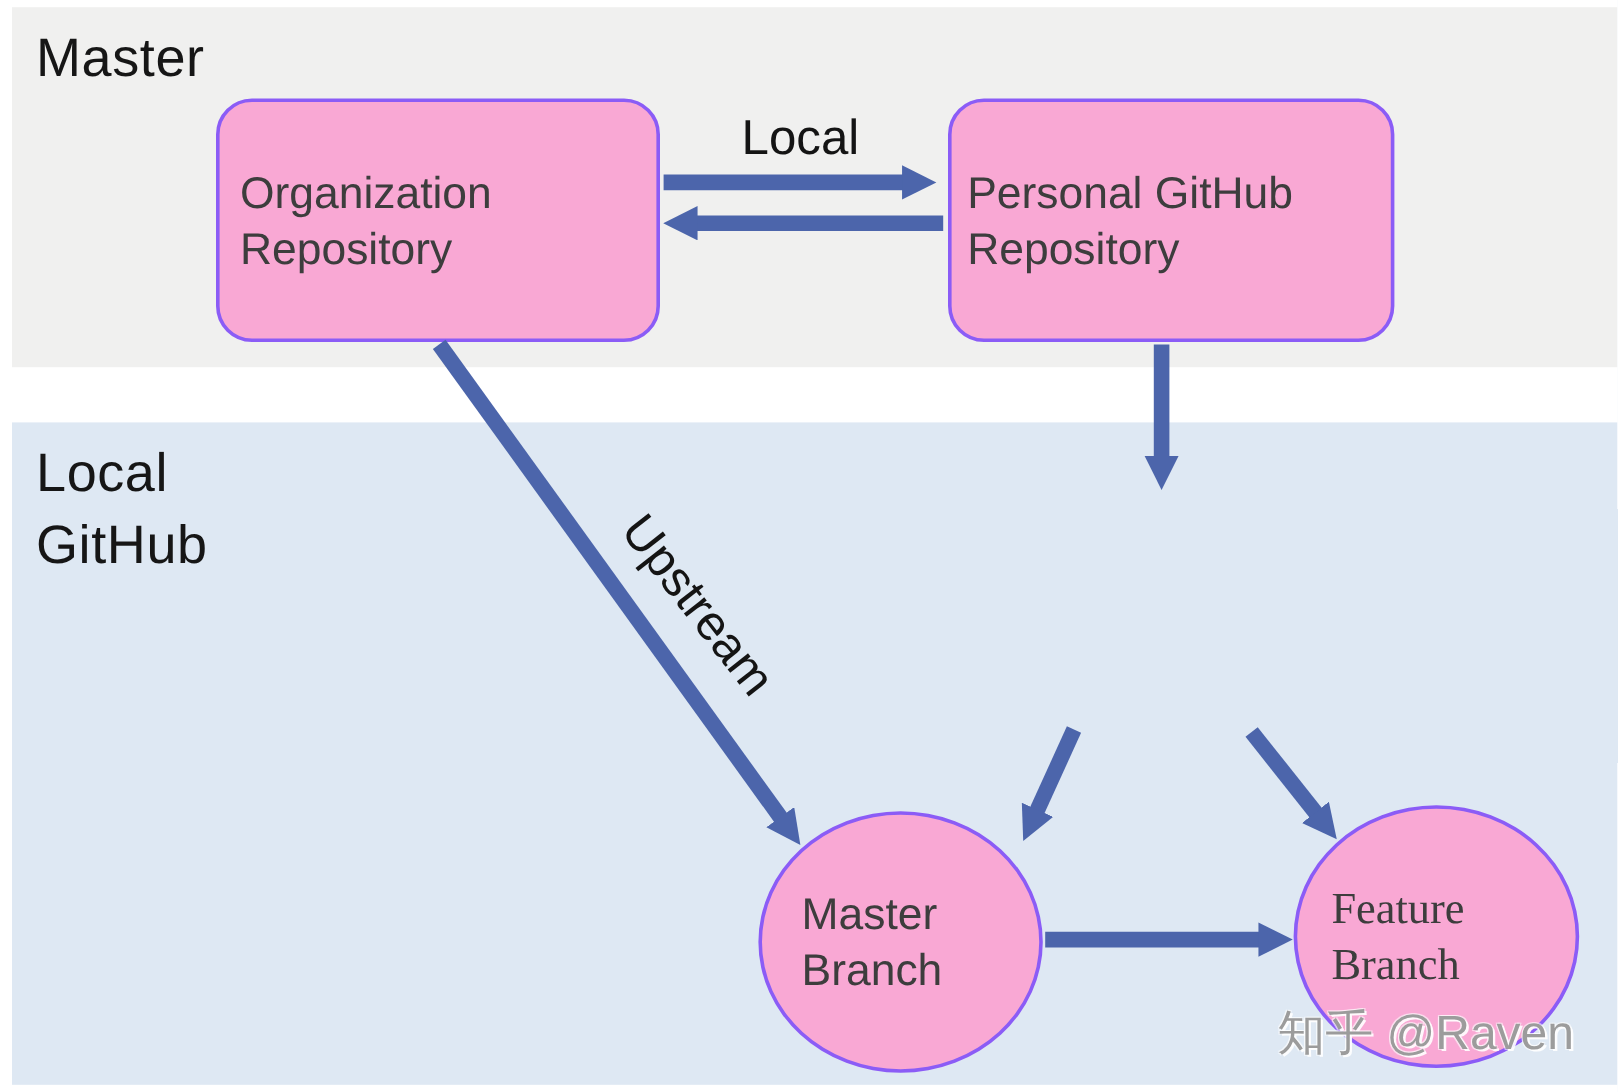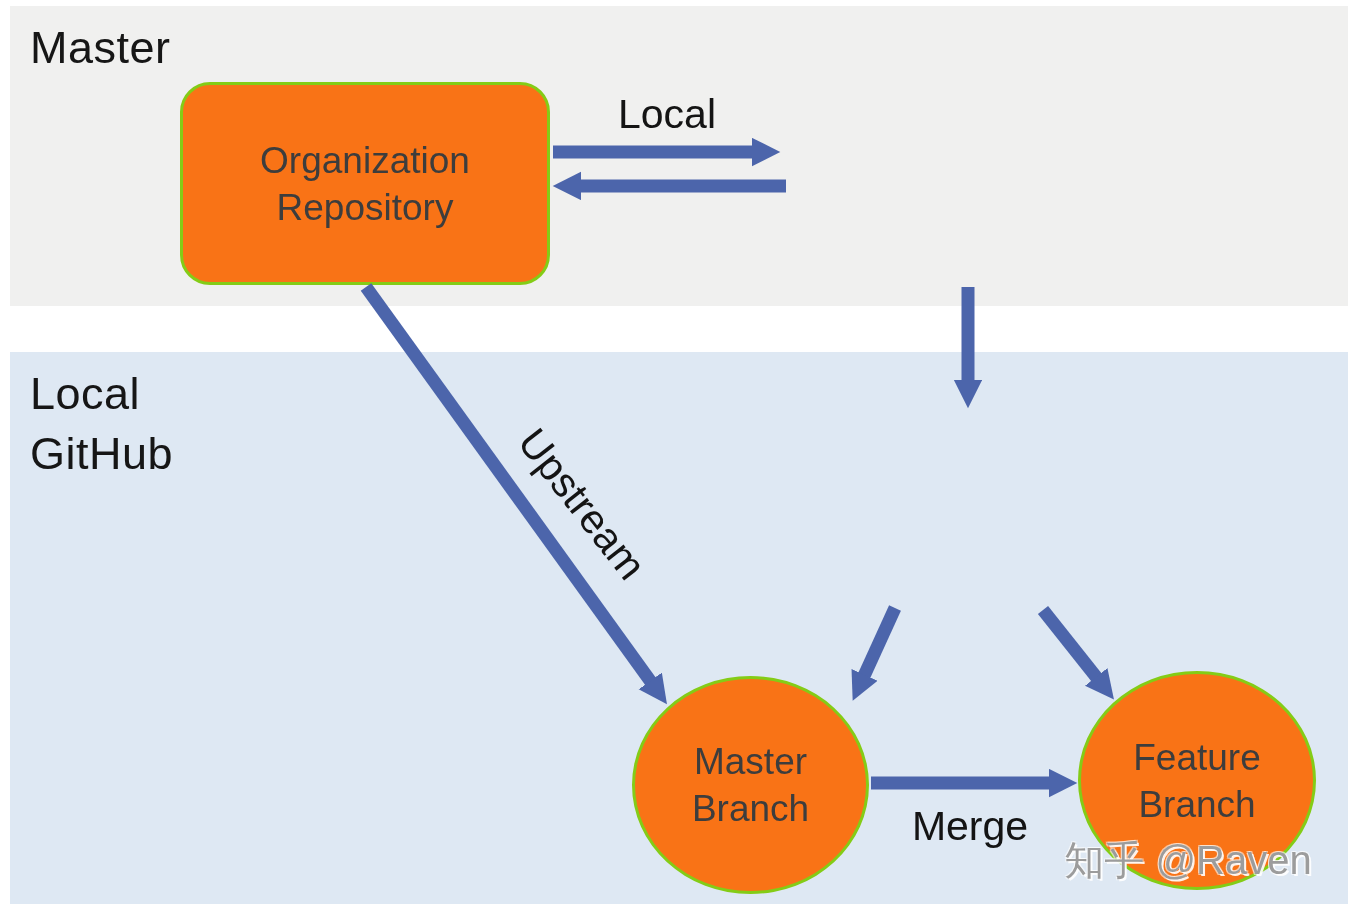--- a/index.html
+++ b/index.html
@@ -15,37 +15,37 @@
   .section-local{left:10px;top:352px;width:1338px;height:552px;background:#dee8f3;z-index:1;}
   .section-title{
     position:absolute;z-index:3;
     font-size:45px;color:#161616;letter-spacing:0.5px;
     line-height:60px;
   }
   .title-github{left:30px;top:18px;}
   .title-local{left:30px;top:364px;width:235px;}
   .node{
     position:absolute;z-index:2;
-    background:#f97316;border:3px solid #84cc16;
+    background:#f9a8d4;border:3px solid #8b5cf6;
     display:flex;align-items:center;justify-content:center;
-    text-align:center;color:#3d3d3d;font-size:37px;line-height:47px;
+    color:#3d3d3d;font-size:37px;line-height:47px;
   }
   .node-box{border-radius:30px;}
   .node-ellipse{border-radius:50%;}
   .box-org{left:180px;top:82px;width:364px;height:197px;}
   .box-personal{left:790px;top:82px;width:366px;height:197px;}
   .ellipse-localfiles{left:838px;top:414px;width:258px;height:219px;}
   .ellipse-master{left:632px;top:676px;width:231px;height:212px;}
   .ellipse-feature{left:1078px;top:671px;width:232px;height:213px;}
   .node-label{display:inline-block;}
   .lbl-org{max-width:330px;}
   .lbl-personal{max-width:340px;}
   .lbl-localfiles{max-width:140px;}
   .lbl-master{max-width:165px;}
-  .lbl-feature{max-width:175px;}
+  .lbl-feature{max-width:175px;font-family:Liberation Serif, serif;}
   .edge-label{
     position:absolute;z-index:3;
     color:#141414;font-size:41px;text-align:center;line-height:50px;
   }
   .lbl-fork{left:567px;top:89px;width:200px;}
   .lbl-pullrequest{left:557px;top:201px;width:222px;}
   .lbl-clone{left:940px;top:309px;width:200px;}
   .lbl-merge{left:870px;top:801px;width:200px;}
   .lbl-upstream{
     left:432px;top:479px;width:300px;
@@ -74,30 +74,32 @@
 
   <div class="section section-github"></div>
   <div class="section section-local"></div>
 
   <div class="section-title title-github">Master</div>
   <div class="section-title title-local">Local GitHub</div>
 
   <div class="node node-box box-org">
     <span class="node-label lbl-org">Organization Repository</span>
   </div>
+  <div class="node node-box box-personal">
+    <span class="node-label lbl-personal">Personal GitHub Repository</span>
+  </div>
   <div class="node node-ellipse ellipse-master">
     <span class="node-label lbl-master">Master Branch</span>
   </div>
   <div class="node node-ellipse ellipse-feature">
     <span class="node-label lbl-feature">Feature Branch</span>
   </div>
 
   <div class="edge-label lbl-fork">Local</div>
   <div class="edge-label lbl-upstream">Upstream</div>
-  <div class="edge-label lbl-merge">Merge</div>
 
   <svg id="arrow-layer" width="1348" height="910" viewBox="0 0 1348 910">
     <defs>
       <marker id="ah" markerUnits="strokeWidth" markerWidth="2.4" markerHeight="2.4" refX="0.1" refY="1.1" orient="auto">
         <path class="ah" d="M0,0 L2.2,1.1 L0,2.2 Z"></path>
       </marker>
     </defs>
     <line x1="553" y1="152" x2="753" y2="152" marker-end="url(#ah)"></line>
     <line x1="786" y1="186" x2="580" y2="186" marker-end="url(#ah)"></line>
     <line x1="968" y1="287" x2="968" y2="381" marker-end="url(#ah)"></line>

